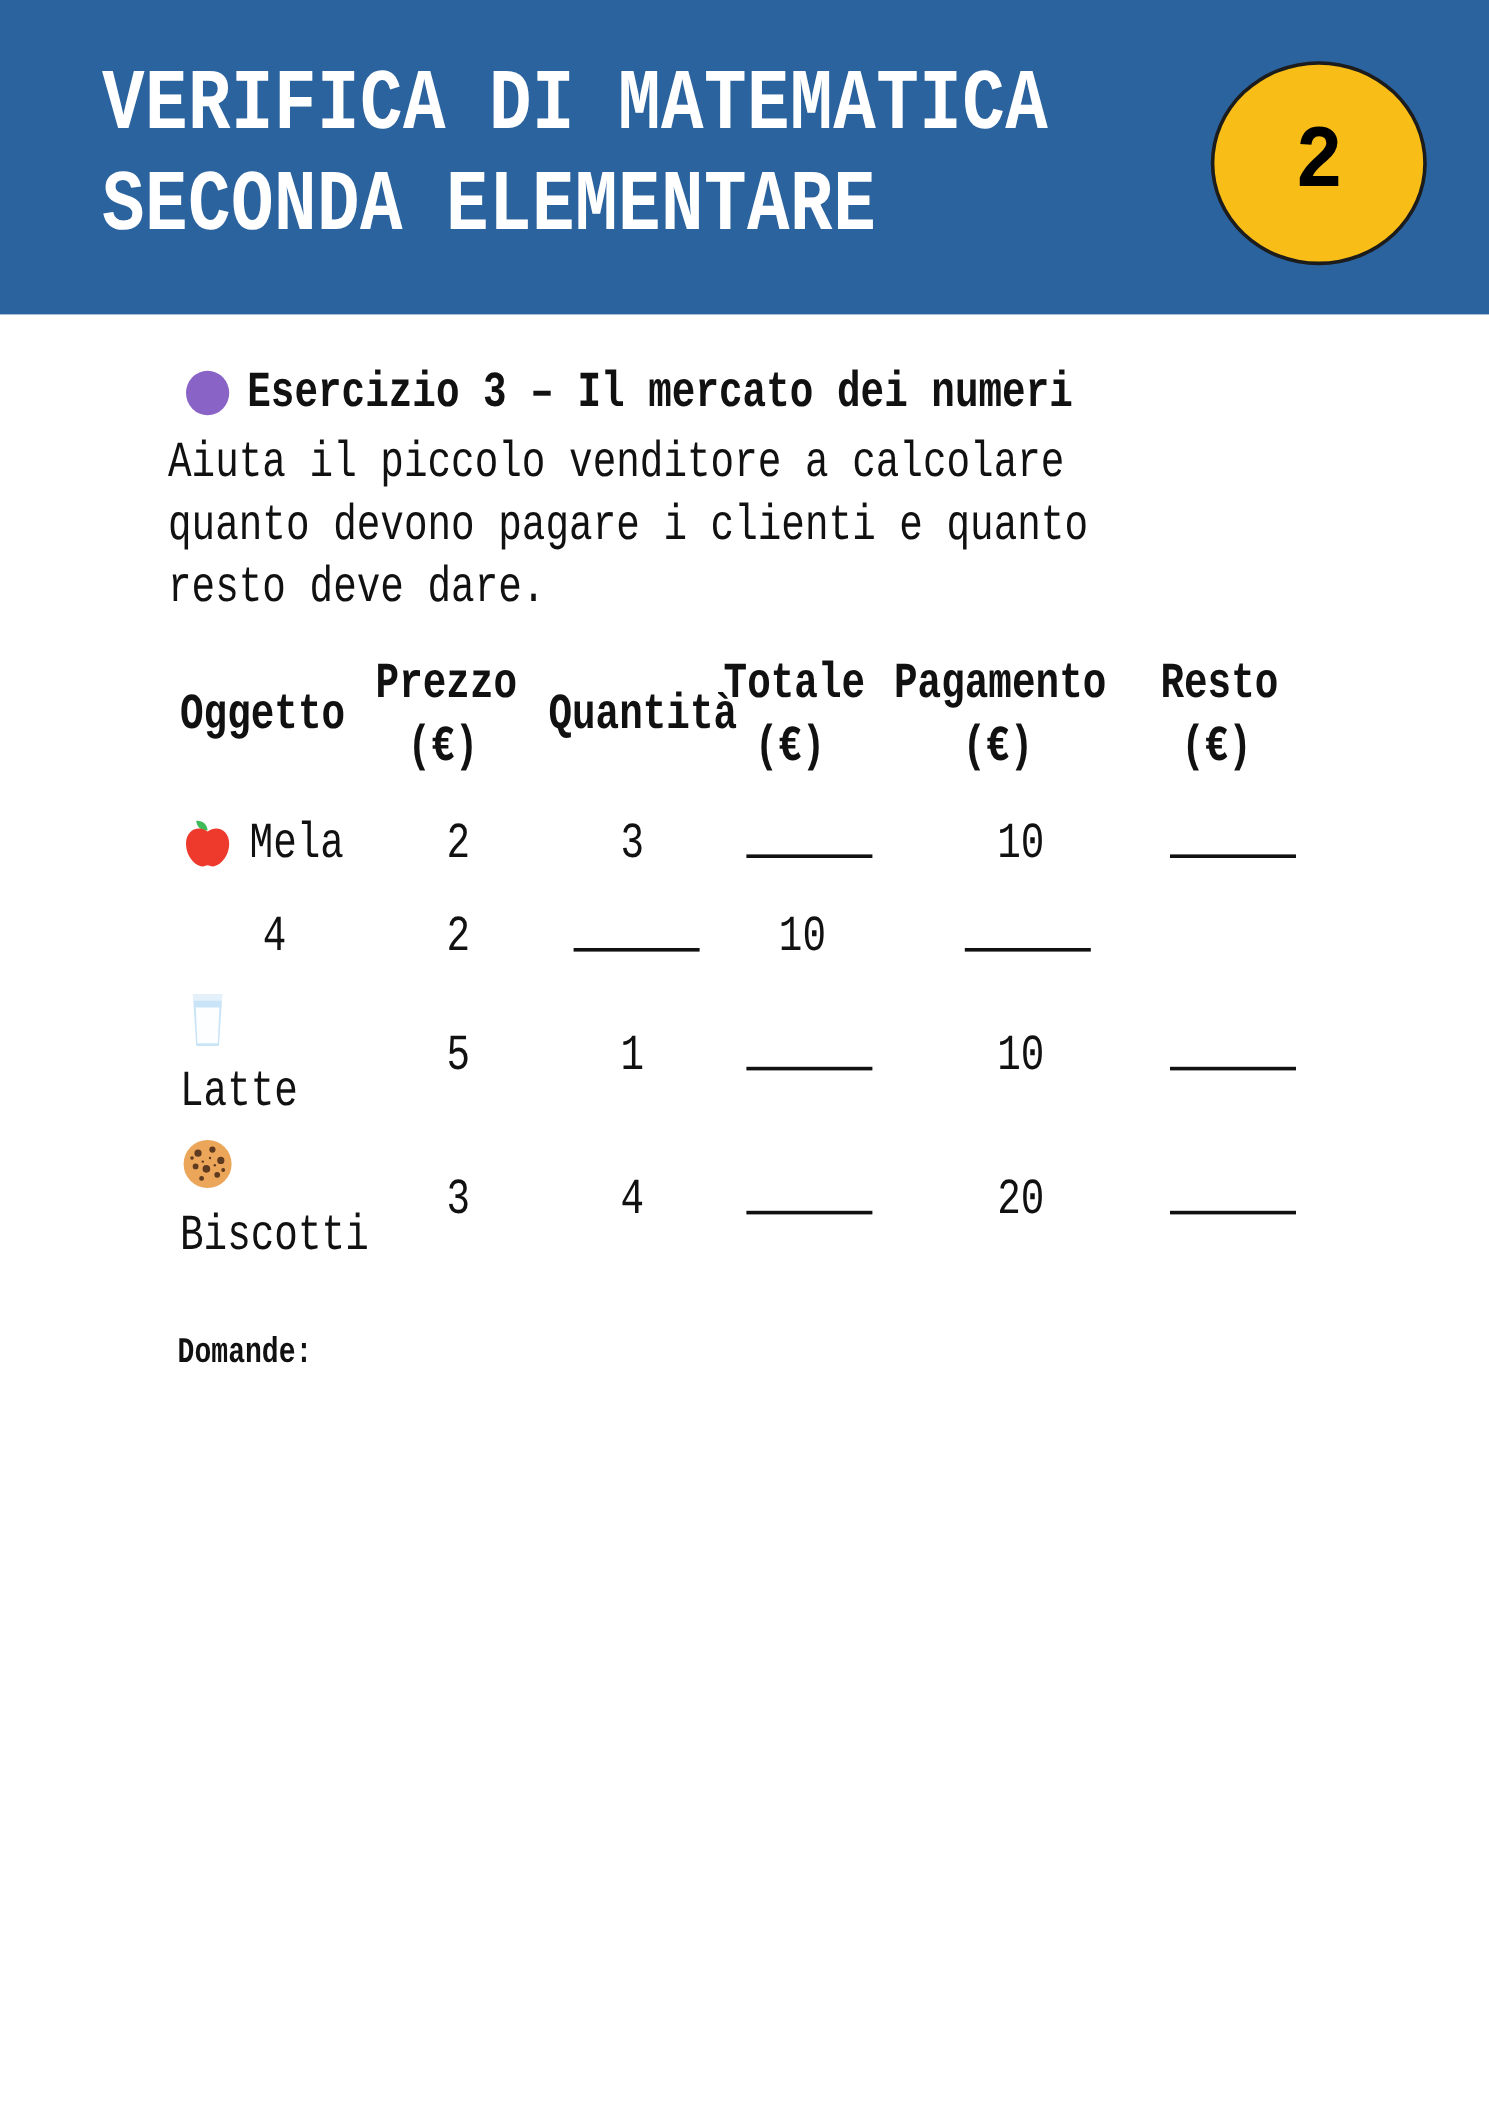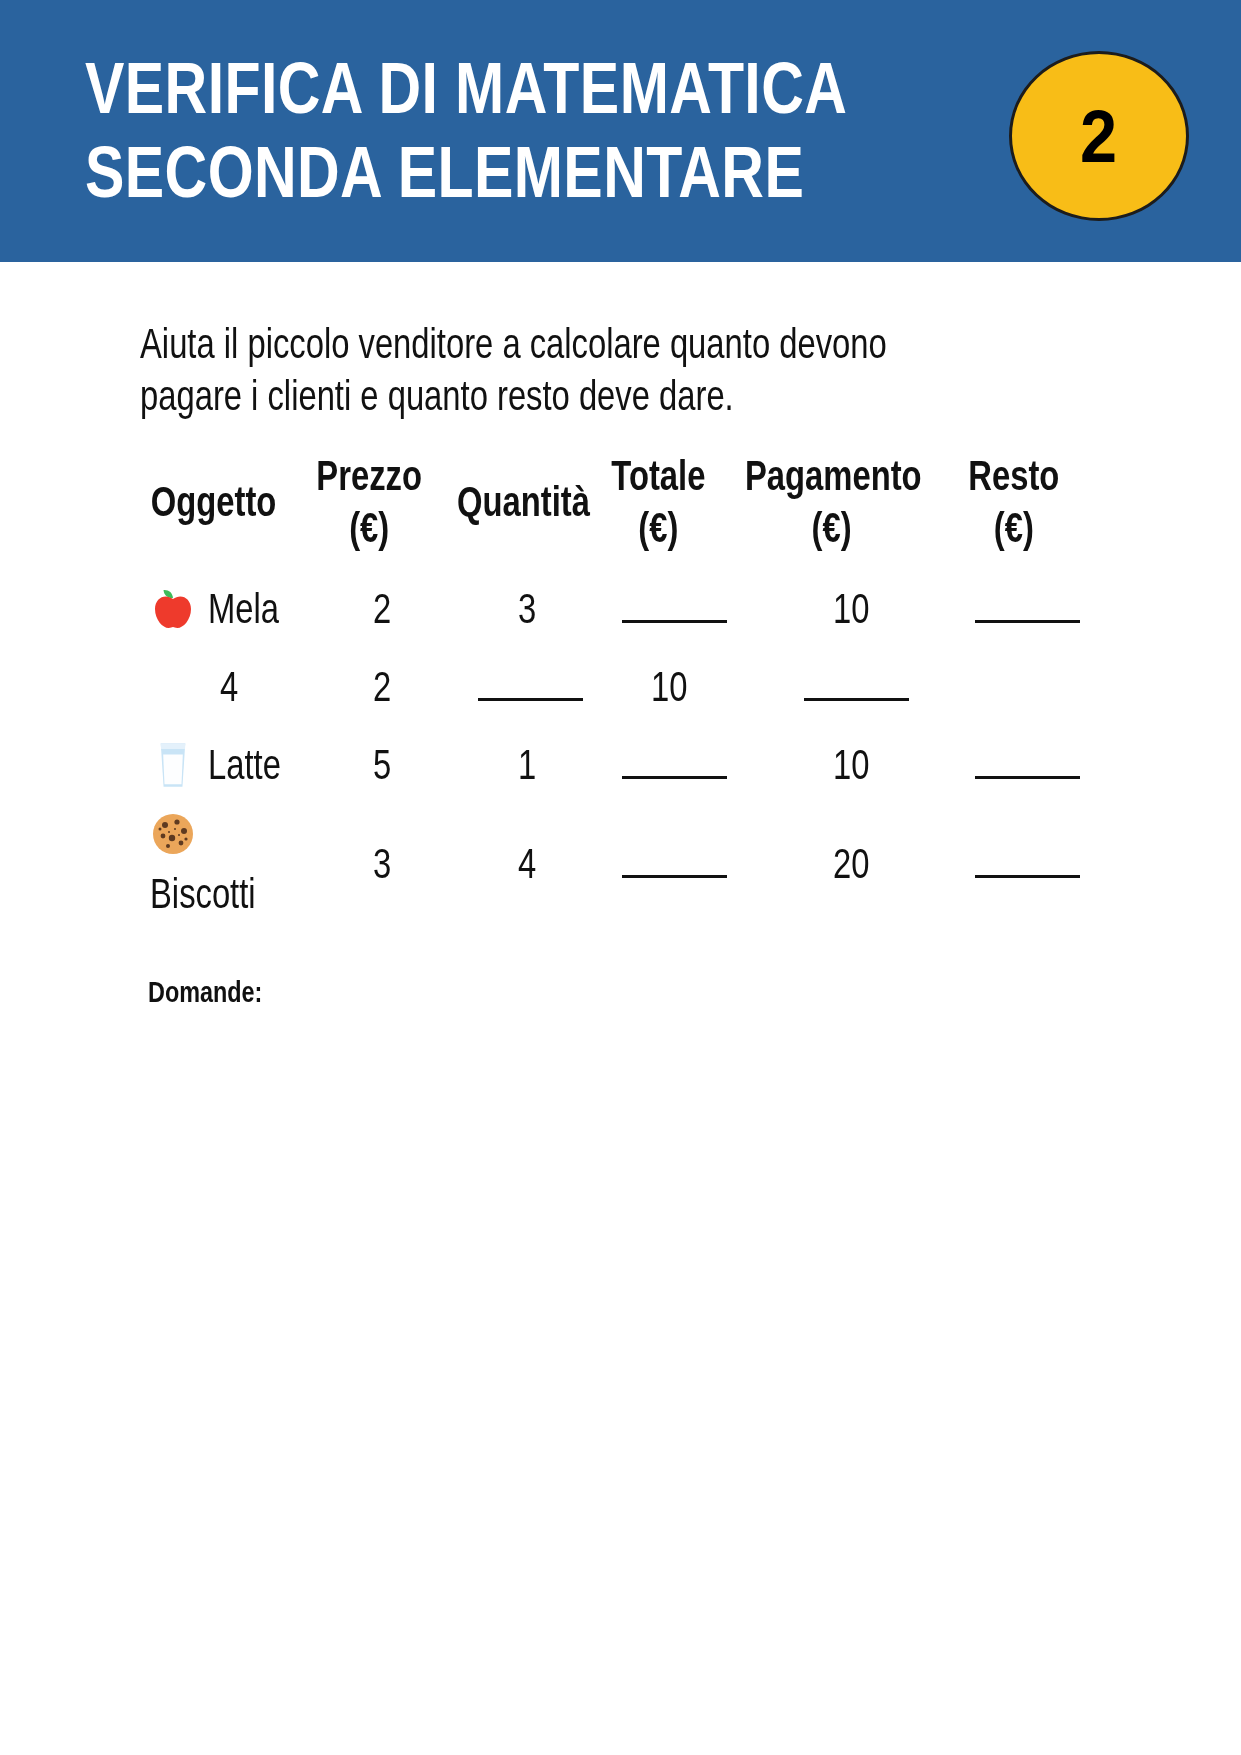--- a/index.html
+++ b/index.html
@@ -1,21 +1,21 @@
 <!DOCTYPE html>
 <html style="--banner-bg: #2A639E; --badge-bg: #F8BD17; --badge-border: #1C1C1C; --bullet: #8A63C6; --text: #111111;"><head>
 <meta charset="utf-8">
 <style>
   html,body{margin:0;padding:0;background:#e9e9e9;}
   .page{
     position:relative;
     width:1241px;height:1755px;
     background:#ffffff;
     overflow:hidden;
-    font-family:Liberation Sans, sans-serif;
+    font-family:Liberation Mono, monospace;
     color:var(--text,#111111);
     margin:0 auto;
   }
   
   .banner{
     position:relative;
     width:100%;height:262px;
     background:var(--banner-bg,#2A639E);
     box-sizing:border-box;
     padding:46px 0 0 85px;
@@ -124,20 +124,24 @@
   <header class="banner">
     <span class="banner-line">VERIFICA DI MATEMATICA</span>
     <span class="banner-line">SECONDA ELEMENTARE</span>
     <div class="badge">
       <span class="badge-num">2</span>
     </div>
   </header>
 
   <main class="content">
 
+    <div class="ex-title-row">
+      <span class="bullet"></span>
+      <h2 class="ex-title"><span class="cond">Esercizio 3 – Il mercato dei numeri</span></h2>
+    </div>
 
     <p class="instructions">Aiuta il piccolo venditore a calcolare quanto devono pagare i clienti e quanto resto deve dare.</p>
 
     <div class="market-table">
 
       <div class="tr head">
         <div class="th">
           <span class="cond l1">Oggetto</span>
 
         </div>

